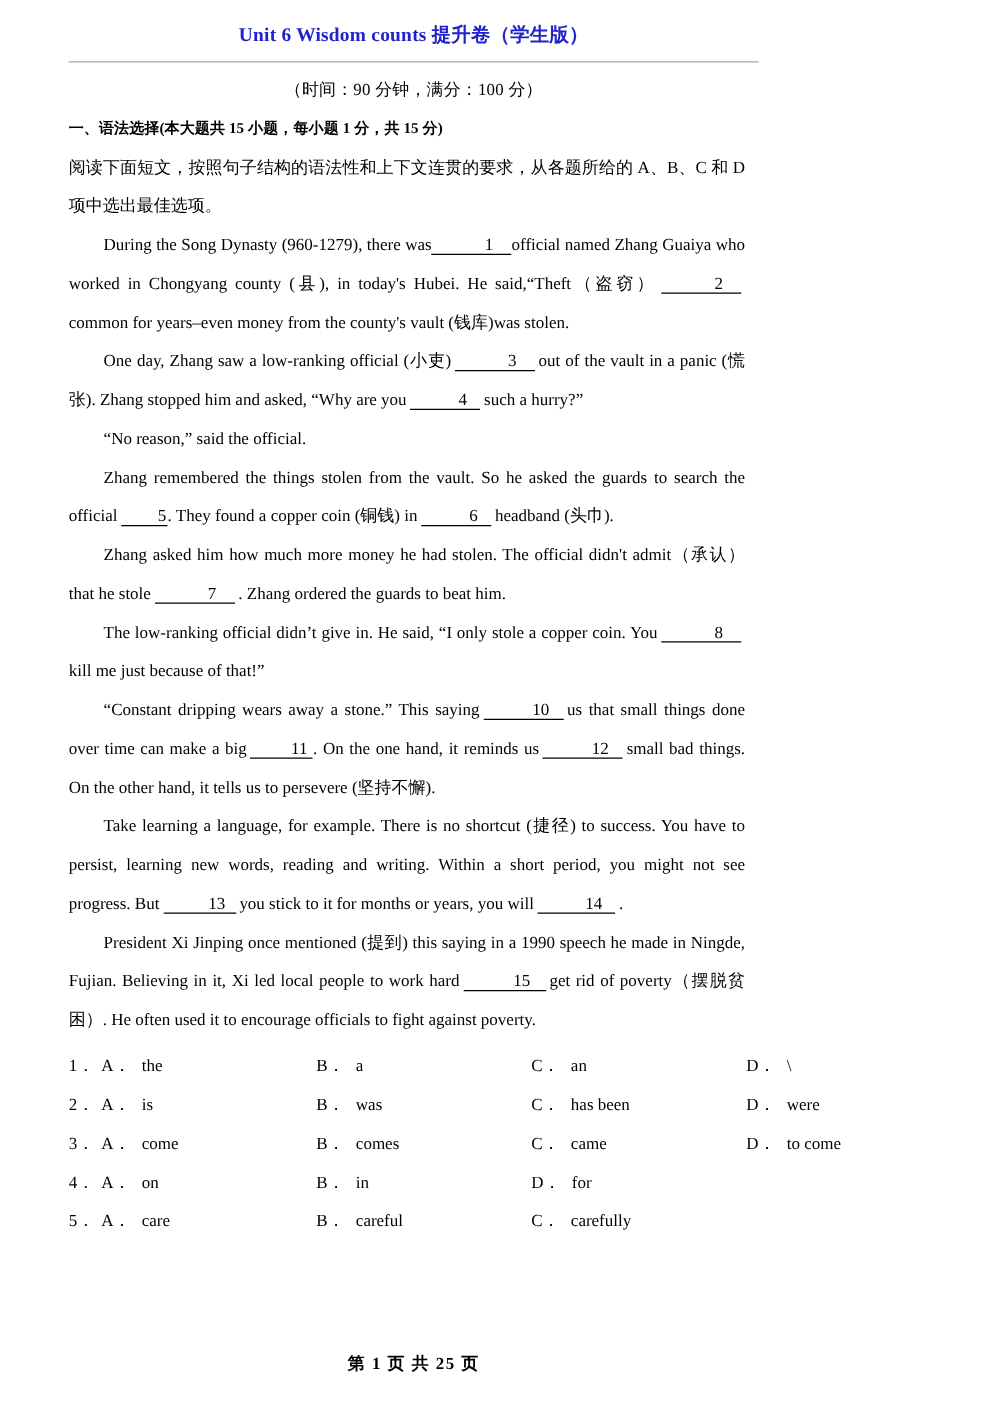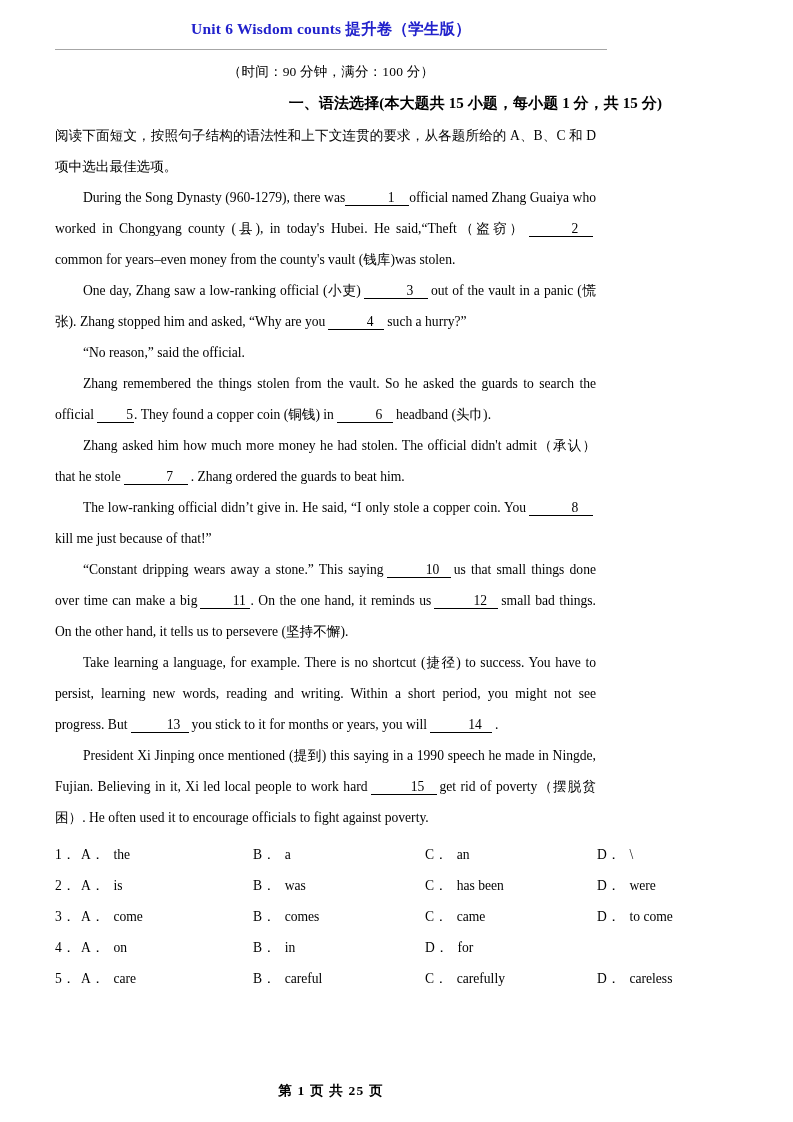--- a/index.html
+++ b/index.html
@@ -45,24 +45,23 @@
   .meta-line {
     text-align: center;
     font-size: 13.5px;
     margin-top: 13px;
     letter-spacing: 0.2px;
   }
 
   
   .section-heading {
     font-weight: bold;
-    font-size: 15px;
+    font-size: 12px;
     margin: 13px 0 0 55px;
     letter-spacing: 0.1px;
-    text-align: right;
   }
 
   
   .content {
     margin: 0 66px 0 55px;
     font-size: 13.6px;
     line-height: 31px;
     text-align: justify;
     text-justify: inter-word;
   }
@@ -226,20 +225,19 @@
       <span class="opt-cell"><span class="opt-letter">A．</span><span>on</span></span>
       <span class="opt-cell"><span class="opt-letter">B．</span><span>in</span></span>
       <span class="opt-cell"><span class="opt-letter">D．</span><span>for</span></span>
     </div>
 
     <div class="option-row">
       <span class="opt-num">5．</span>
       <span class="opt-cell"><span class="opt-letter">A．</span><span>care</span></span>
       <span class="opt-cell"><span class="opt-letter">B．</span><span>careful</span></span>
       <span class="opt-cell"><span class="opt-letter">C．</span><span>carefully</span></span>
-      <span class="opt-cell"><span class="opt-letter">D．</span><span>careless</span></span>
     </div>
 
   </div>
 
   <div class="footer">第 1 页 共 25 页</div>
 
 </div>
 
 </body></html>

